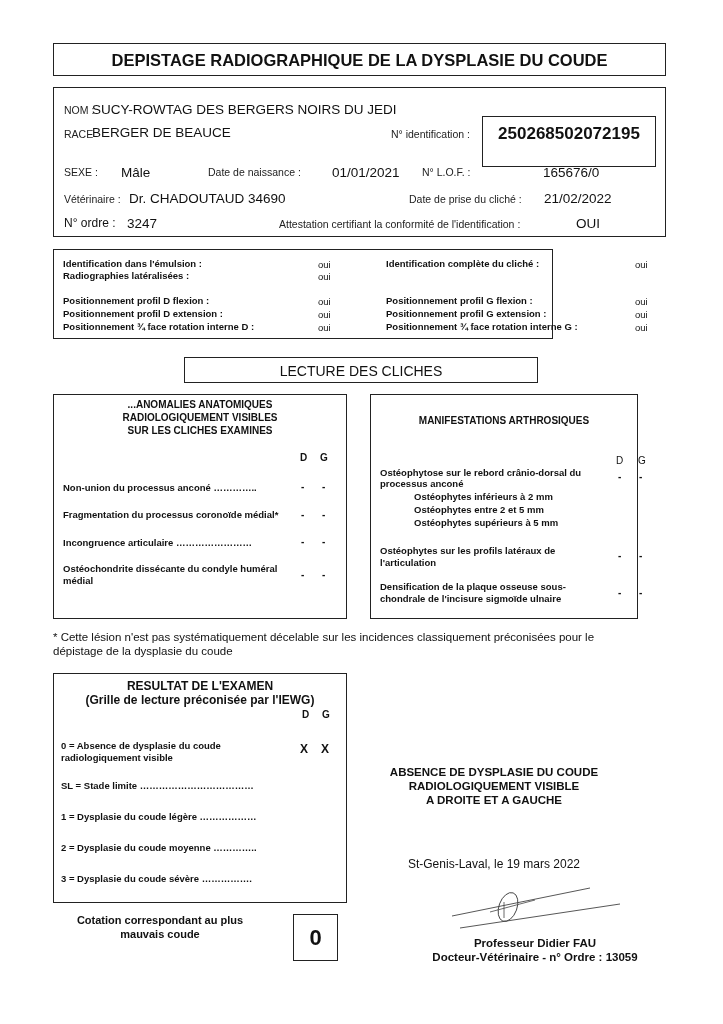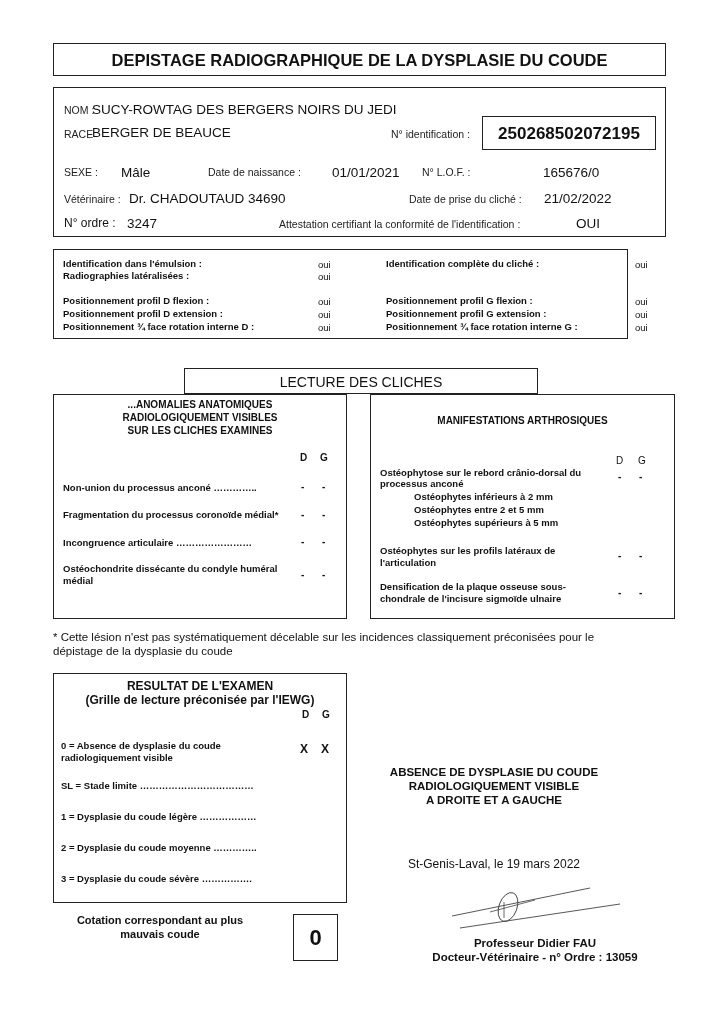--- a/index.html
+++ b/index.html
@@ -20,40 +20,40 @@
 <div class="box" style="left:53px;top:43px;width:613px;height:33px;">
   <div class="abs b" style="left:0;right:0;top:7px;text-align:center;font-size:16.5px;">DEPISTAGE RADIOGRAPHIQUE DE LA DYSPLASIE DU COUDE</div>
 </div>
 
 <div class="box" style="left:53px;top:87px;width:613px;height:150px;">
   <span class="abs lbl" style="left:10px;top:16px;">NOM :</span>
   <span class="abs val" style="left:38px;top:14px;">SUCY-ROWTAG DES BERGERS NOIRS DU JEDI</span>
   <span class="abs lbl" style="left:10px;top:40px;">RACE</span>
   <span class="abs val" style="left:38px;top:37px;">BERGER DE BEAUCE</span>
   <span class="abs lbl" style="left:337px;top:40px;">N° identification :</span>
-  <div class="box" style="left:428px;top:28px;width:174px;height:34px;">
+  <div class="box" style="left:428px;top:28px;width:174px;height:51px;">
     <div class="abs b" style="left:0;right:0;top:7px;text-align:center;font-size:17px;">250268502072195</div>
   </div>
   <span class="abs lbl" style="left:10px;top:78px;">SEXE :</span>
   <span class="abs val" style="left:67px;top:77px;">Mâle</span>
   <span class="abs lbl" style="left:154px;top:78px;">Date de naissance :</span>
   <span class="abs val" style="left:278px;top:77px;">01/01/2021</span>
   <span class="abs lbl" style="left:368px;top:78px;">N° L.O.F. :</span>
   <span class="abs val" style="left:489px;top:77px;">165676/0</span>
   <span class="abs lbl" style="left:10px;top:105px;">Vétérinaire :</span>
   <span class="abs val" style="left:75px;top:103px;">Dr. CHADOUTAUD 34690</span>
   <span class="abs lbl" style="left:311px;top:105px;margin-left:44px;">Date de prise du cliché :</span>
   <span class="abs val" style="left:490px;top:103px;">21/02/2022</span>
   <span class="abs val" style="left:10px;top:128px;font-size:12px;">N° ordre :</span>
   <span class="abs val" style="left:73px;top:128px;">3247</span>
   <span class="abs lbl" style="left:225px;top:130px;">Attestation certifiant la conformité de l'identification :</span>
   <span class="abs val" style="left:522px;top:128px;">OUI</span>
 </div>
 
-<div class="box" style="left:53px;top:249px;width:575px;height:90px;">
+<div class="box" style="left:53px;top:249px;width:500px;height:90px;">
   <span class="abs b sm" style="left:9px;top:8px;">Identification dans l'émulsion :</span>
   <span class="abs sm" style="left:264px;top:9px;">oui</span>
   <span class="abs b sm" style="left:9px;top:20px;">Radiographies latéralisées :</span>
   <span class="abs sm" style="left:264px;top:21px;">oui</span>
   <span class="abs b sm" style="left:9px;top:45px;">Positionnement profil D flexion :</span>
   <span class="abs sm" style="left:264px;top:46px;">oui</span>
   <span class="abs b sm" style="left:9px;top:58px;">Positionnement profil D extension :</span>
   <span class="abs sm" style="left:264px;top:59px;">oui</span>
   <span class="abs b sm" style="left:9px;top:71px;">Positionnement ¾ face rotation interne D :</span>
   <span class="abs sm" style="left:264px;top:72px;">oui</span>
@@ -61,21 +61,21 @@
   <span class="abs b sm" style="left:332px;top:8px;">Identification complète du cliché :</span>
   <span class="abs sm" style="left:581px;top:9px;">oui</span>
   <span class="abs b sm" style="left:332px;top:45px;">Positionnement profil G flexion :</span>
   <span class="abs sm" style="left:581px;top:46px;">oui</span>
   <span class="abs b sm" style="left:332px;top:58px;">Positionnement profil G extension :</span>
   <span class="abs sm" style="left:581px;top:59px;">oui</span>
   <span class="abs b sm" style="left:332px;top:71px;">Positionnement ¾ face rotation interne G :</span>
   <span class="abs sm" style="left:581px;top:72px;">oui</span>
 </div>
 
-<div class="box" style="left:184px;top:357px;width:354px;height:26px;margin-top:11px;">
+<div class="box" style="left:184px;top:357px;width:354px;height:26px;">
   <div class="abs" style="left:0;right:0;top:5px;text-align:center;font-size:14px;">LECTURE DES CLICHES</div>
 </div>
 
 <div class="box" style="left:53px;top:394px;width:294px;height:225px;">
   <div class="abs b small center" style="left:0;right:0;top:4px;">...ANOMALIES ANATOMIQUES</div>
   <div class="abs b small center" style="left:0;right:0;top:17px;">RADIOLOGIQUEMENT VISIBLES</div>
   <div class="abs b small center" style="left:0;right:0;top:30px;">SUR LES CLICHES EXAMINES</div>
   <span class="abs b small" style="left:246px;top:57px;">D</span>
   <span class="abs b small" style="left:266px;top:57px;">G</span>
 
@@ -90,21 +90,21 @@
   <span class="abs b sm" style="left:9px;top:142px;">Incongruence articulaire ……………………</span>
   <span class="abs b small" style="left:247px;top:141px;">-</span>
   <span class="abs b small" style="left:268px;top:141px;">-</span>
 
   <span class="abs b sm" style="left:9px;top:168px;">Ostéochondrite dissécante du condyle huméral</span>
   <span class="abs b sm" style="left:9px;top:180px;">médial</span>
   <span class="abs b small" style="left:247px;top:174px;">-</span>
   <span class="abs b small" style="left:268px;top:174px;">-</span>
 </div>
 
-<div class="box" style="left:370px;top:394px;width:305px;height:225px;">
+<div class="box" style="left:370px;top:394px;width:268px;height:225px;">
   <div class="abs b small center" style="left:0;right:0;top:20px;">MANIFESTATIONS ARTHROSIQUES</div>
   <span class="abs small" style="left:245px;top:60px;">D</span>
   <span class="abs small" style="left:267px;top:60px;">G</span>
 
   <span class="abs b sm" style="left:9px;top:72px;">Ostéophytose sur le rebord crânio-dorsal du</span>
   <span class="abs b sm" style="left:9px;top:83px;">processus anconé</span>
   <span class="abs b small" style="left:247px;top:76px;">-</span>
   <span class="abs b small" style="left:268px;top:76px;">-</span>
   <span class="abs b sm" style="left:43px;top:96px;">Ostéophytes inférieurs à 2 mm</span>
   <span class="abs b sm" style="left:43px;top:109px;text-align:right;">Ostéophytes entre 2 et 5 mm</span>

